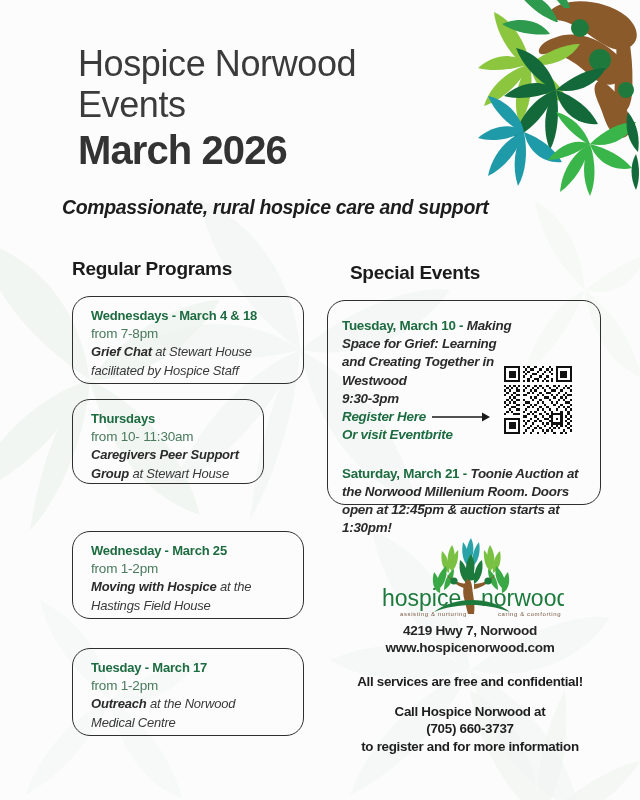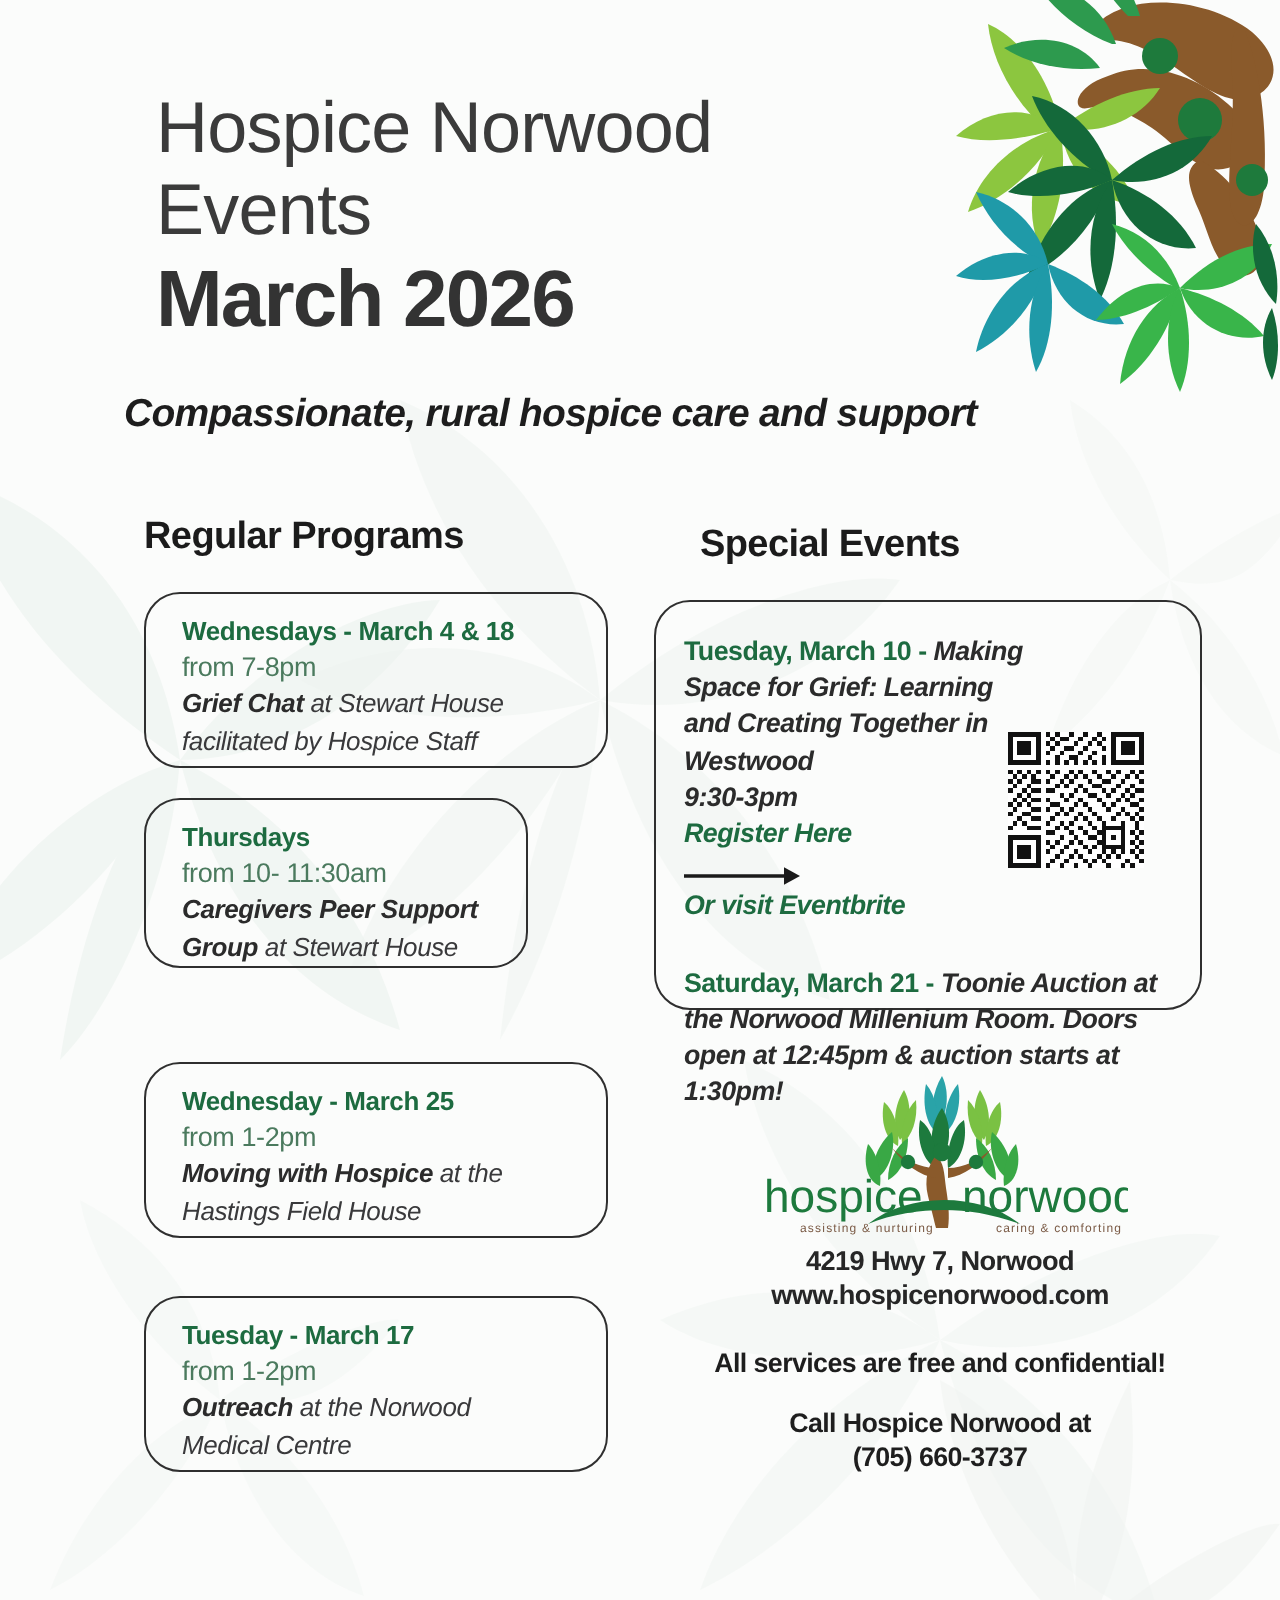--- a/index.html
+++ b/index.html
@@ -81,21 +81,21 @@
   
   .ev { position:relative; }
   .ev-title {
     font-size:13.4px; font-weight:700; font-style:italic;
     color:#2b2b2b; letter-spacing:-0.25px; line-height:1.36;
     max-width:175px;
   }
   .ev-title .grn { color:#1d6b40; font-style:normal; }
   .ev2 { margin-top:20px; }
   .ev2 .ev-title { max-width:255px; }
-  .reg-wrap { display:flex; align-items:flex-start; gap:6px;flex-direction:column; }
+  .reg-wrap { display:flex; align-items:center; gap:6px; }
   .reg {
     font-size:13.4px; font-weight:700; font-style:italic;
     color:#1d6b40; letter-spacing:-0.25px; line-height:1.36;
   }
   .arrow { width:58px; height:12px; flex:0 0 auto; }
   .qr {
     position:absolute; right:14px; top:48px;
     width:68px; height:70px;
   }
   .qr svg { display:block; width:100%; height:100%; }
@@ -632,13 +632,14 @@
     <text x="120" y="80" font-family="Liberation Sans, sans-serif" font-size="6" font-weight="400" fill="#7a5a45" letter-spacing="0.6">caring &amp; comforting</text>
   </svg>
 </div>
 
 <div class="footer">
   <div class="f-addr">4219 Hwy 7, Norwood</div>
   <div class="f-addr">www.hospicenorwood.com</div>
   <div class="f-note">All services are free and confidential!</div>
   <div class="f-call">Call Hospice Norwood at</div>
   <div class="f-call" style="margin-top:0">(705) 660-3737</div>
+  <div class="f-last">to register and for more information</div>
 </div>
 
 </body></html>

